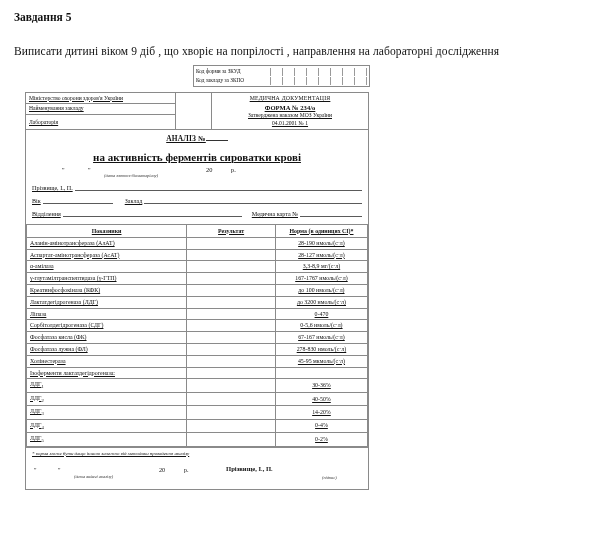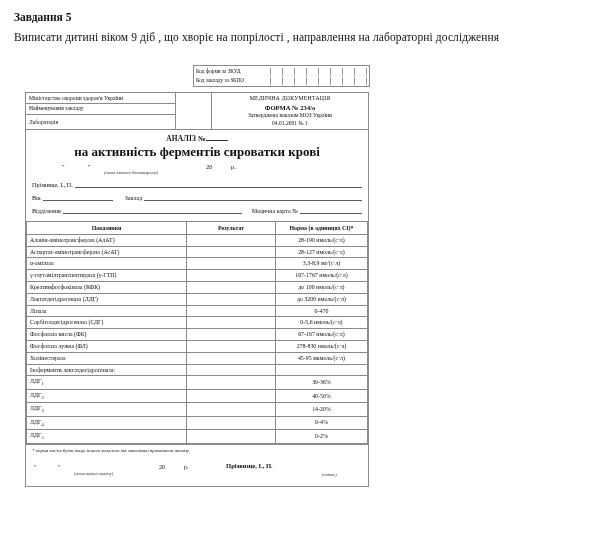--- a/index.html
+++ b/index.html
@@ -17,21 +17,21 @@
   }
 
   
   .task-block {
     padding: 10px 8px 0 14px;
   }
   .task-title {
     font-weight: bold;
     font-size: 11.5px;
     line-height: 1.35;
-    margin: 0 0 4px 0;
+    margin: 0 0 18px 0;
   }
   .task-text {
     font-size: 11.5px;
     line-height: 1.35;
     margin: 0;
     letter-spacing: .1px;
   }
 
   
   .code-wrap {
@@ -67,20 +67,21 @@
 
   
   .form {
     position: absolute;
     left: 25px;
     top: 92px;
     width: 344px;
     border: 1px solid #8a8a8a;
     background: #fff;
     box-sizing: border-box;
+    text-decoration: underline;
   }
 
   .hdr {
     display: flex;
     border-bottom: 1px solid #8a8a8a;
   }
   .hdr-left {
     width: 150px;
     box-sizing: border-box;
     border-right: 1px solid #8a8a8a;
@@ -116,23 +117,23 @@
     text-align: center;
     padding: 4px 0 1px 0;
   }
   .t-analiz {
     font-size: 7.4px;
     font-weight: bold;
     letter-spacing: .2px;
   }
   .t-analiz .blank { border-bottom: 1px solid #333; display:inline-block; width:22px; }
   .t-sub {
-    font-size: 13px;
+    font-size: 11px;
     font-weight: bold;
-    margin-top: 1px;
+    margin-top: 8px;
   }
   .date-line {
     font-size: 6.4px;
     margin-top: 3px;
     position: relative;
     height: 14px;
   }
   .date-line .q1 { position:absolute; left:36px; top:0; }
   .date-line .q2 { position:absolute; left:62px; top:0; }
   .date-line .yy { position:absolute; left:180px; top:0; }

